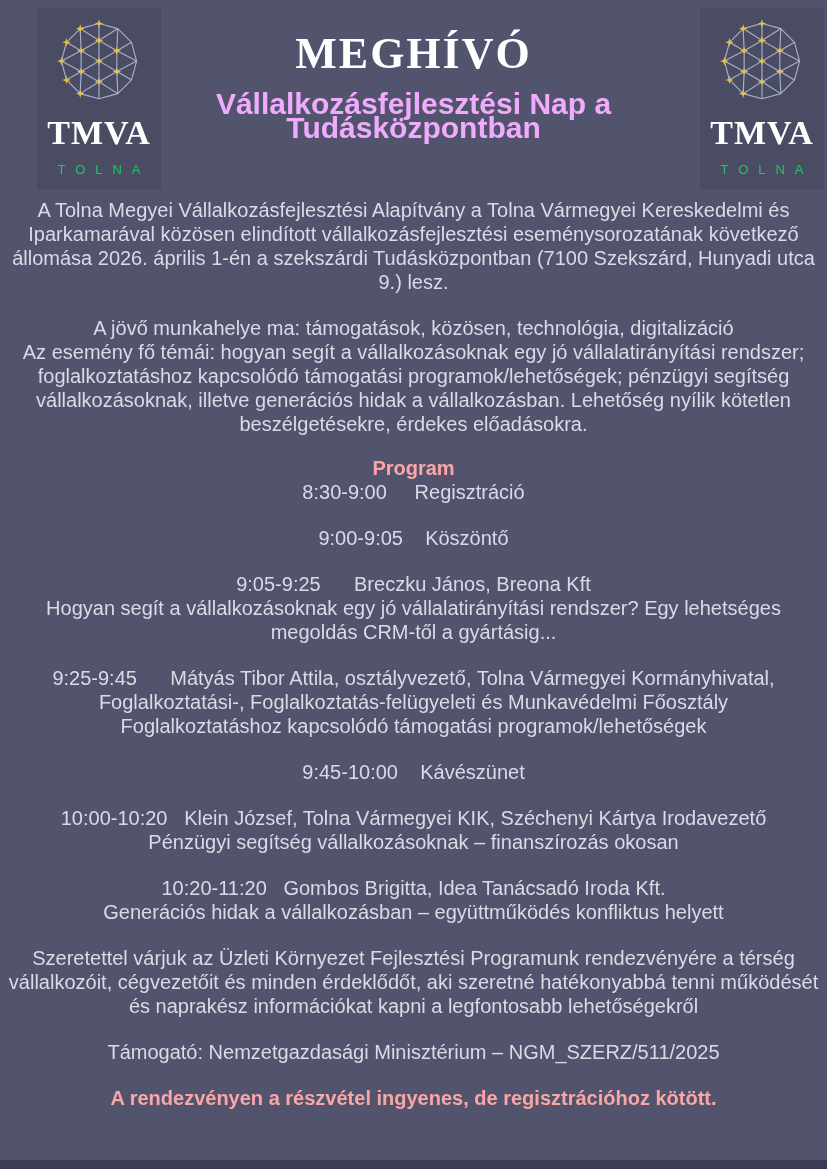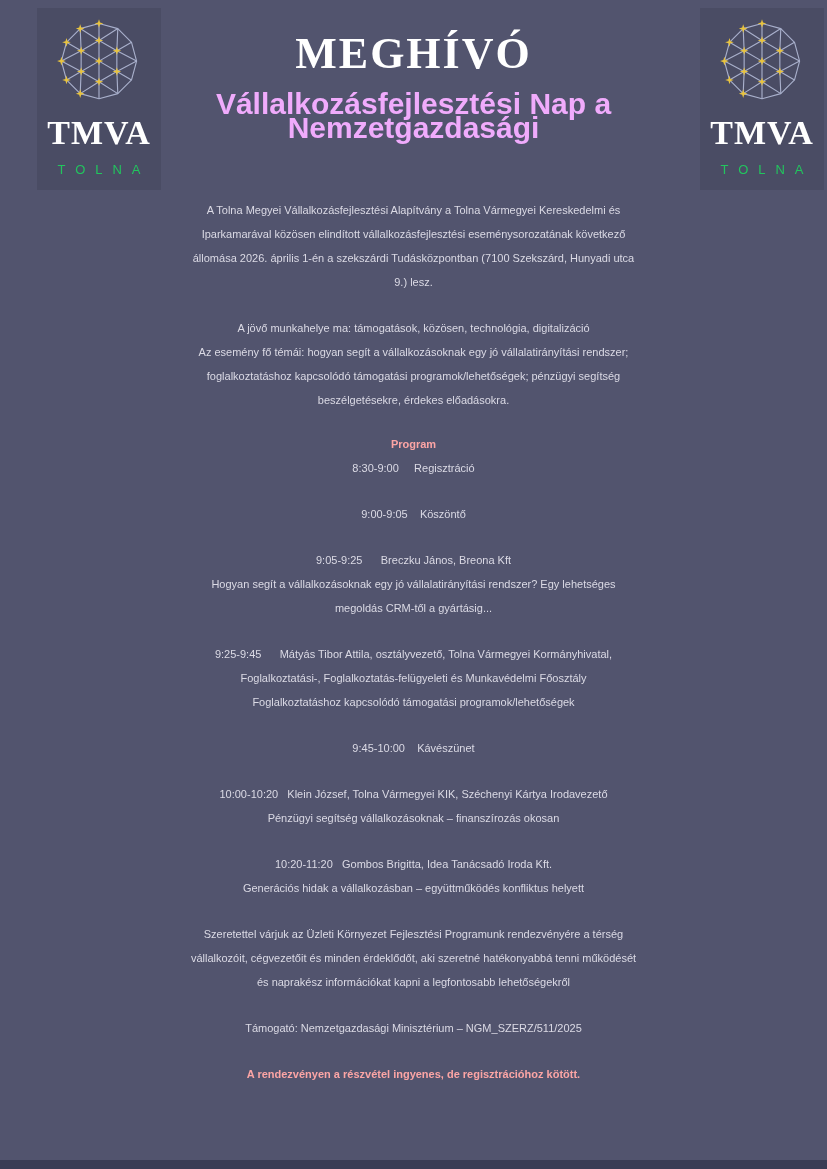--- a/index.html
+++ b/index.html
@@ -61,21 +61,21 @@
     font-weight: 700;
     font-size: 30px;
     line-height: 42px;
     color: #f0abfc;
     margin-top: 4px;
   }
 
   
   .content {
     text-align: center;
-    font-size: 11px;
+    font-size: 20px;
   }
   .line {
     line-height: 24px;
     white-space: pre;
   }
   .block { margin-top: 22px; }
   .block-tight { margin-top: 20px; }
   .block-attached { margin-top: 0; }
   .bold { font-weight: 700; color: #fca5a5; }
 
@@ -137,37 +137,38 @@
         <use href="#globe-art"></use>
       </svg>
     <div class="logo-org">TMVA</div>
     <div class="logo-region">TOLNA</div>
   </div>
 
   <div class="header">
     <div class="title">MEGHÍVÓ</div>
     <div class="subtitle">
       <div class="line">Vállalkozásfejlesztési Nap a</div>
-      <div class="line">Nemzetgazdasági</div>
+      <div class="line">Tudásközpontban</div>
     </div>
   </div>
 
   <div class="content">
 
     <div class="block">
       <div class="line">A Tolna Megyei Vállalkozásfejlesztési Alapítvány a Tolna Vármegyei Kereskedelmi és</div>
       <div class="line">Iparkamarával közösen elindított vállalkozásfejlesztési eseménysorozatának következő</div>
       <div class="line">állomása 2026. április 1-én a szekszárdi Tudásközpontban (7100 Szekszárd, Hunyadi utca</div>
       <div class="line">9.) lesz.</div>
     </div>
 
     <div class="block">
       <div class="line">A jövő munkahelye ma: támogatások, közösen, technológia, digitalizáció</div>
       <div class="line">Az esemény fő témái: hogyan segít a vállalkozásoknak egy jó vállalatirányítási rendszer;</div>
       <div class="line">foglalkoztatáshoz kapcsolódó támogatási programok/lehetőségek; pénzügyi segítség</div>
+      <div class="line">vállalkozásoknak, illetve generációs hidak a vállalkozásban. Lehetőség nyílik kötetlen</div>
       <div class="line">beszélgetésekre, érdekes előadásokra.</div>
     </div>
 
     <div class="block-tight block">
       <div class="line bold">Program</div>
     </div>
 
     <div class="block-attached">
       <div class="line">8:30-9:00     Regisztráció</div>
     </div>

